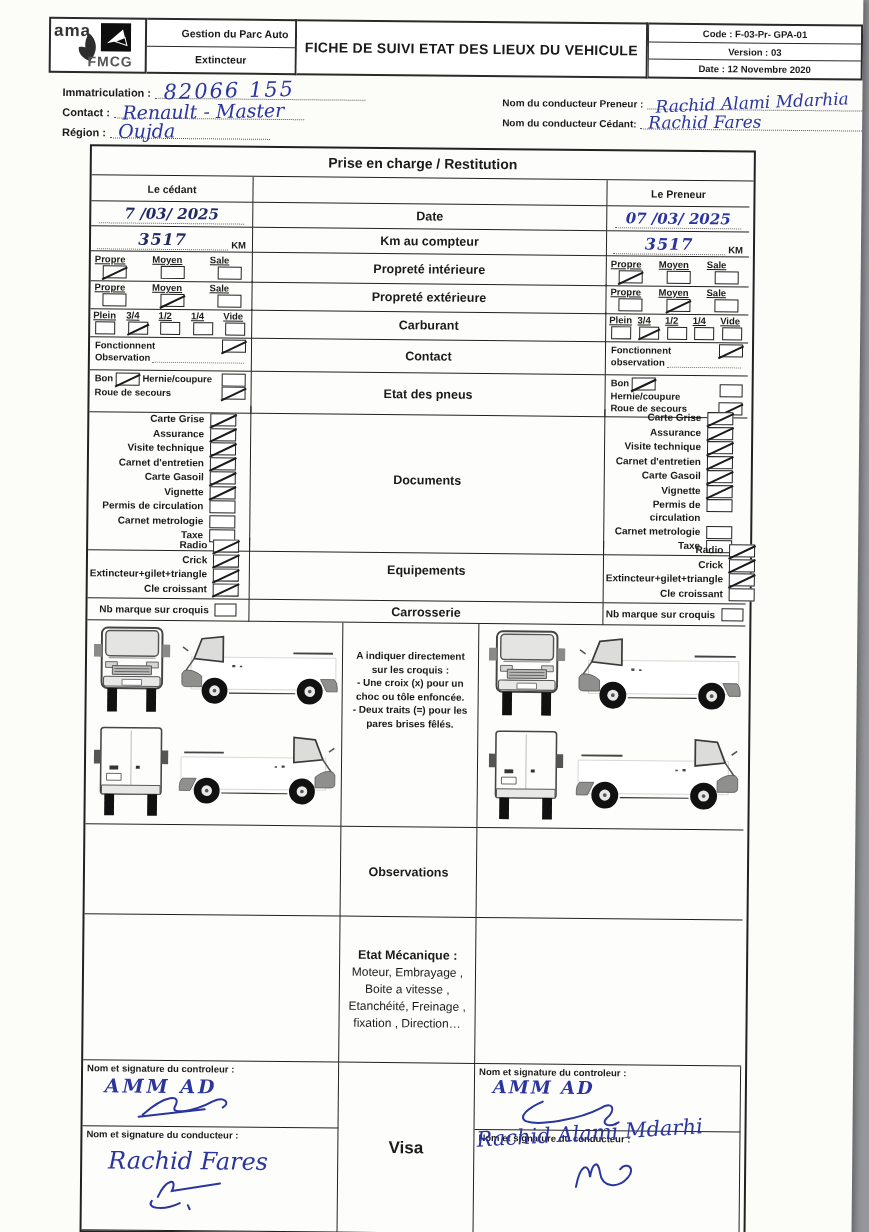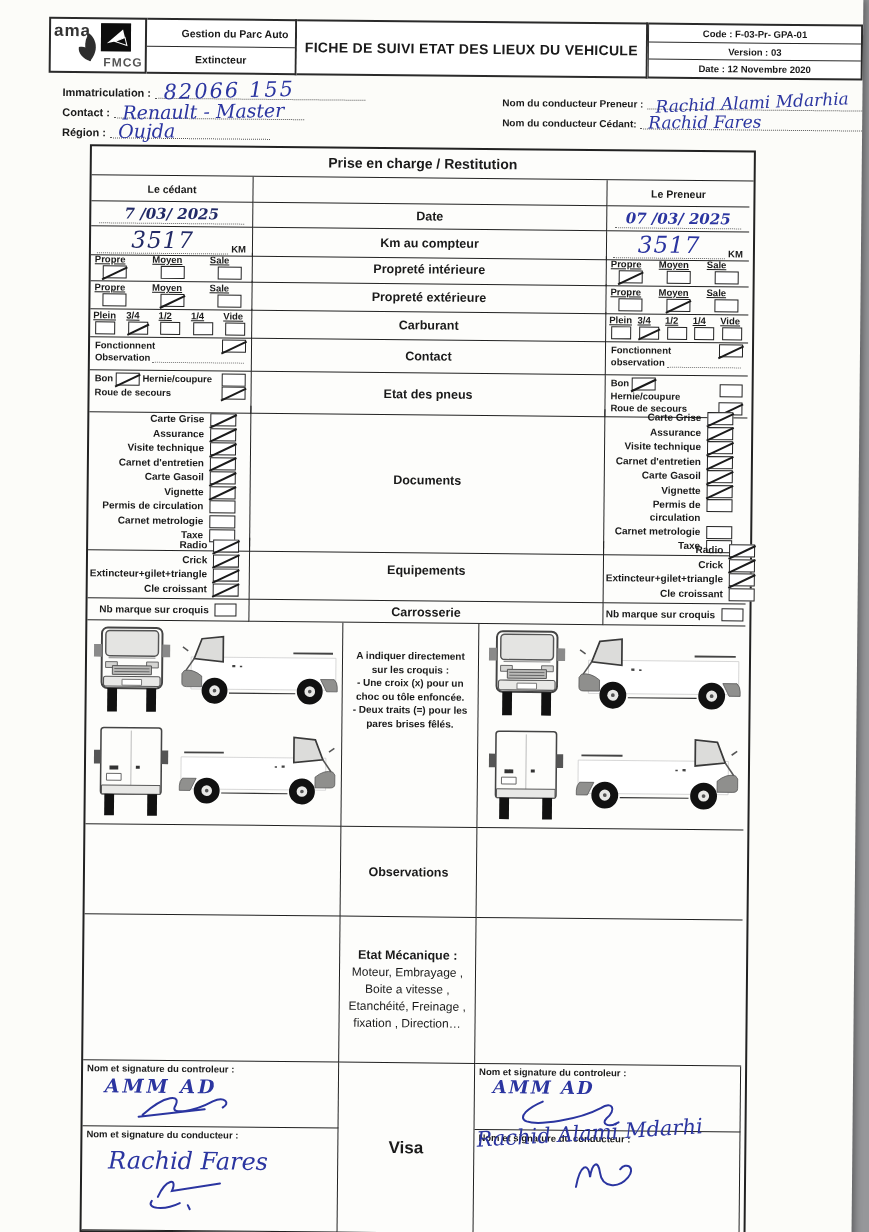--- a/index.html
+++ b/index.html
@@ -16,21 +16,21 @@
   }
   .content{padding:26px 0 0 52px;}
 
   
   .hdr-row{display:flex;align-items:stretch;height:56px;}
   .logo-box{width:94px;border:2px solid #2a2a2a;position:relative;background:#fff;}
   .logo-ama{position:absolute;left:3px;top:2px;font-size:17px;font-weight:bold;color:#333;letter-spacing:1px;}
   .leaf{position:absolute;left:24px;top:12px;width:30px;height:34px;}
   .sq-logo{position:absolute;right:14px;top:4px;width:30px;height:28px;background:#111;}
   .sq-logo svg{width:100%;height:100%;}
-  .logo-fmcg{position:absolute;right:2px;bottom:2px;font-size:12px;font-weight:bold;color:#555;letter-spacing:1px;}
+  .logo-fmcg{position:absolute;right:12px;bottom:2px;font-size:14px;font-weight:bold;color:#555;letter-spacing:1px;}
   .ftype-box{width:148px;border:2px solid #2a2a2a;border-left:none;display:flex;flex-direction:column;background:#fff;}
   .ftype-box>div{flex:1;display:flex;align-items:center;justify-content:center;font-size:10.5px;font-weight:bold;}
   .ftype-box>div:first-child{border-bottom:1.5px solid #2a2a2a;padding-left:28px;}
   .title-box{flex:1;border:2px solid #2a2a2a;border-left:none;display:flex;align-items:center;justify-content:center;
     font-size:14px;font-weight:bold;letter-spacing:.3px;background:#fff;}
   .code-box{width:212px;border:2px solid #2a2a2a;border-left:1.5px solid #2a2a2a;display:flex;flex-direction:column;background:#fff;}
   .code-box>div{flex:1;display:flex;align-items:center;justify-content:center;font-size:9.5px;font-weight:bold;}
   .code-box>div:not(:last-child){border-bottom:1px solid #2a2a2a;}
 
   
@@ -57,21 +57,21 @@
   .c:last-child{border-right:none;}
   .t-title{border-bottom:1.5px solid #222;text-align:center;font-weight:bold;font-size:14px;padding:6px 0;}
   .mid{display:flex;align-items:center;justify-content:center;font-weight:bold;font-size:12.5px;text-align:center;}
   .col-head{display:flex;align-items:center;justify-content:center;font-weight:bold;font-size:10.5px;}
 
   .dcell{display:flex;align-items:flex-end;justify-content:center;padding:0 8px 2px;}
   .dline{width:100%;border-bottom:1px dotted #666;text-align:center;position:relative;}
   .hw-date{font-size:15px;font-weight:bold;}
   .kmcell{display:flex;align-items:flex-end;padding:0 6px 1px;}
   .kmline{flex:1;border-bottom:1px dotted #666;text-align:center;}
-  .hw-km{font-size:23px;font-weight:normal;letter-spacing:1px;}
+  .hw-km{font-size:16px;font-weight:bold;letter-spacing:1px;}
   .km-unit{font-size:9.5px;font-weight:bold;margin-left:3px;}
   .ink1{color:#222a66;text-align:center;}
   .ink2{color:#2b35a0;}
 
   
   .cb{display:inline-block;width:22px;height:11px;border:1.6px solid #222;position:relative;background:#fff;vertical-align:middle;}
   .cb.checked::after{content:"";position:absolute;left:-3px;right:-3px;top:50%;height:2px;background:#1b1b1b;transform:rotate(-26deg);}
   .tri{display:flex;justify-content:space-between;padding:2px 10px 2px 4px;}
   .pair{display:flex;flex-direction:column;align-items:flex-start;}
   .pair .lbl{font-size:9.5px;font-weight:bold;text-decoration:underline;}

